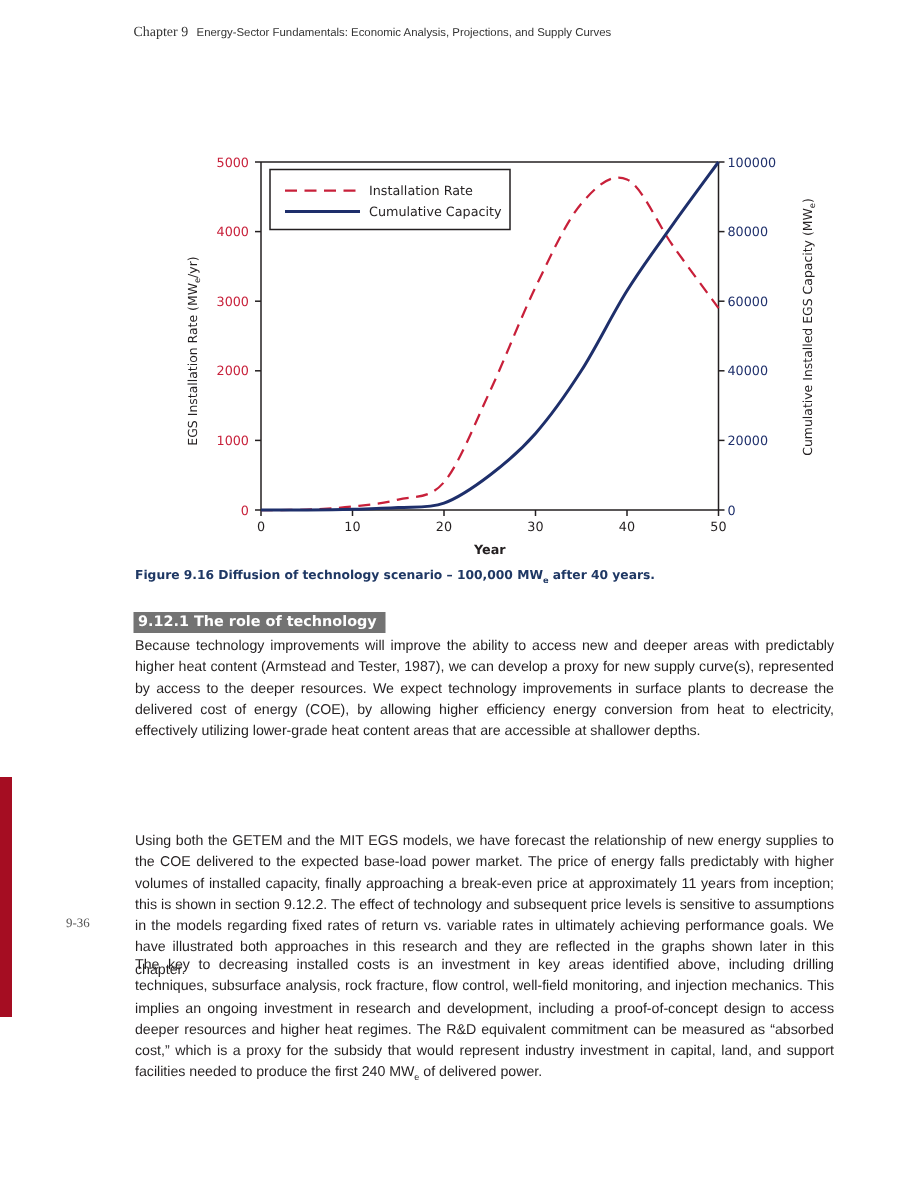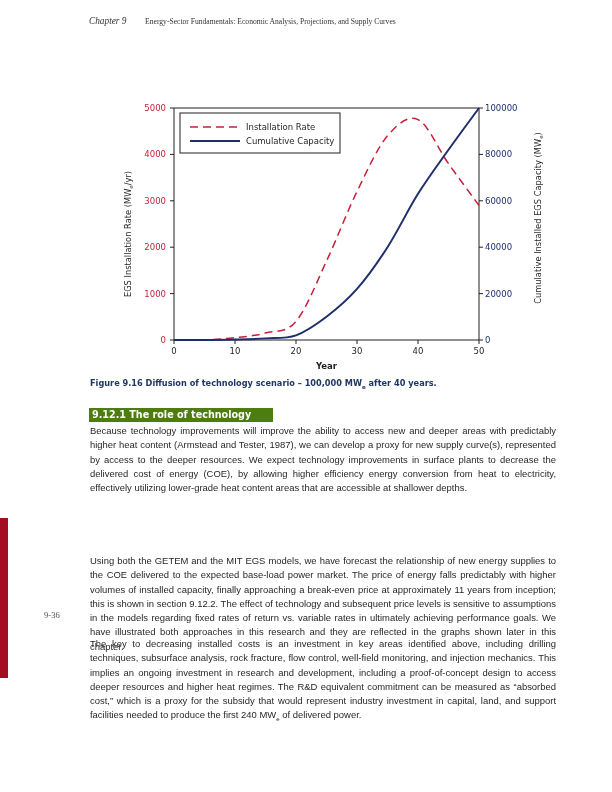--- a/index.html
+++ b/index.html
@@ -1,28 +1,28 @@
 <!DOCTYPE html>
 <html><head>
 <meta charset="utf-8">
 <style>
   html, body { margin: 0; padding: 0; background: #ffffff; }
   body { width: 612px; height: 792px; position: relative; overflow: hidden; font-family: "DejaVu Serif", serif; color: #231f20; }
   .header { position: absolute; left: 89px; top: 16px; font-size: 8.3px; white-space: nowrap; }
-  .header .chap { font-family: "Liberation Serif", serif; font-size: 9.3px; color: #333; font-style: italic; }
-  .header .title { font-family: Liberation Serif, serif; font-size: 7.6px; margin-left: 16px; color: #333; text-align: right; }
+  .header .chap { font-family: "Liberation Serif", serif; font-size: 9.3px; color: #333; }
+  .header .title { font-family: Liberation Sans, sans-serif; font-size: 7.6px; margin-left: 3px; color: #333; text-align: right; }
 
   .chart { position: absolute; left: 0; top: 0; width: 612px; height: 380px; }
   .chart svg { position: absolute; left: 0; top: 0; }
   .axis-text { font-family: "DejaVu Sans", sans-serif; }
 
   .caption { position: absolute; left: 90px; top: 378px; font-family: "DejaVu Sans", sans-serif; font-size: 8.2px; font-weight: bold; color: #1f3864; white-space: nowrap; }
   .caption sub { font-size: 5.5px; }
 
-  .section-head { position: absolute; left: 89px; top: 408px; background: #4d7c0f; color: #fff; font-family: "DejaVu Sans", sans-serif; font-weight: bold; font-size: 9.6px; padding: 1px 22px 2px 3px; white-space: nowrap; }
+  .section-head { position: absolute; left: 89px; top: 408px; background: #737373; color: #fff; font-family: "DejaVu Sans", sans-serif; font-weight: bold; font-size: 9.6px; padding: 1px 6px 2px 3px; white-space: nowrap; }
 
   .para { position: absolute; left: 90px; width: 466px; font-family: Liberation Sans, sans-serif; font-size: 9.45px; line-height: 14.3px; text-align: justify; color: #231f20; }
   .p1 { top: 424px; }
   .p2 { top: 523px; margin-top: 31px; }
   .p3 { top: 637px; }
   .para sub { font-size: 6px; }
 
   .side-bar { position: absolute; left: 0; top: 518px; width: 8px; height: 160px; background: #a50d22; }
   .page-num { position: absolute; left: 18px; top: 610px; font-family: "Liberation Serif", serif; font-size: 8.6px; color: #555; margin-left: 26px; }
 </style>

